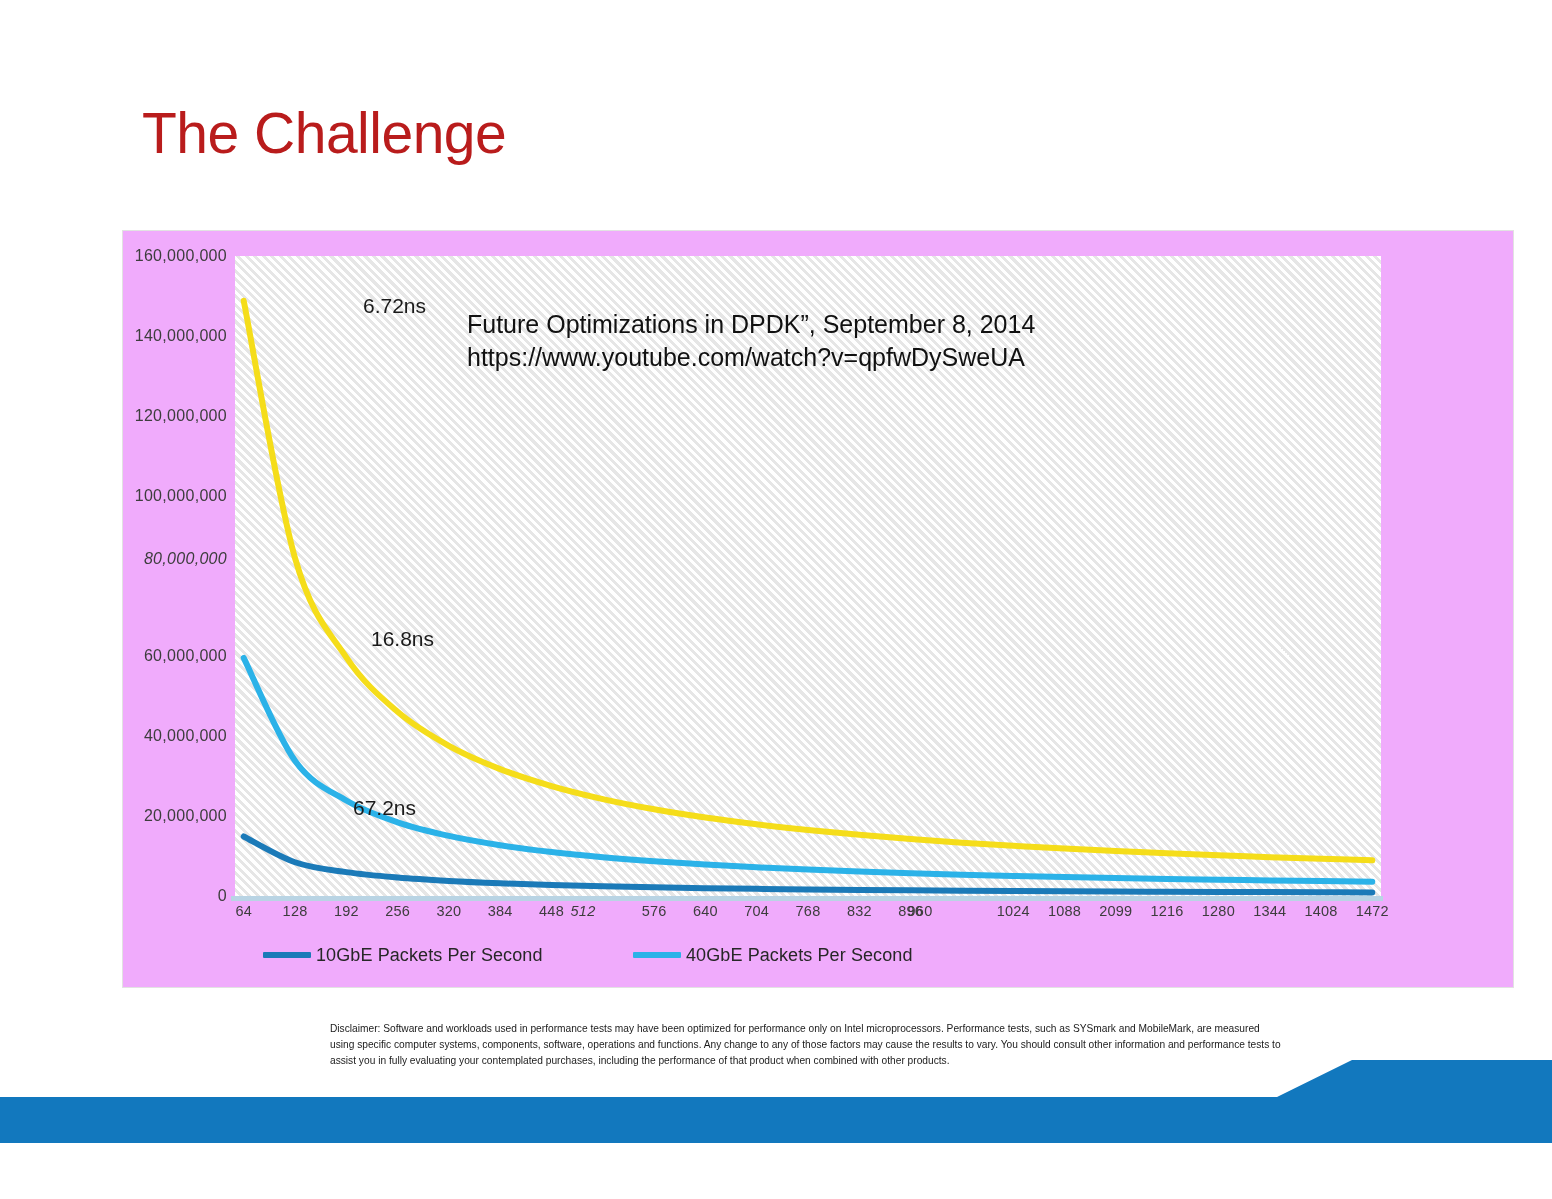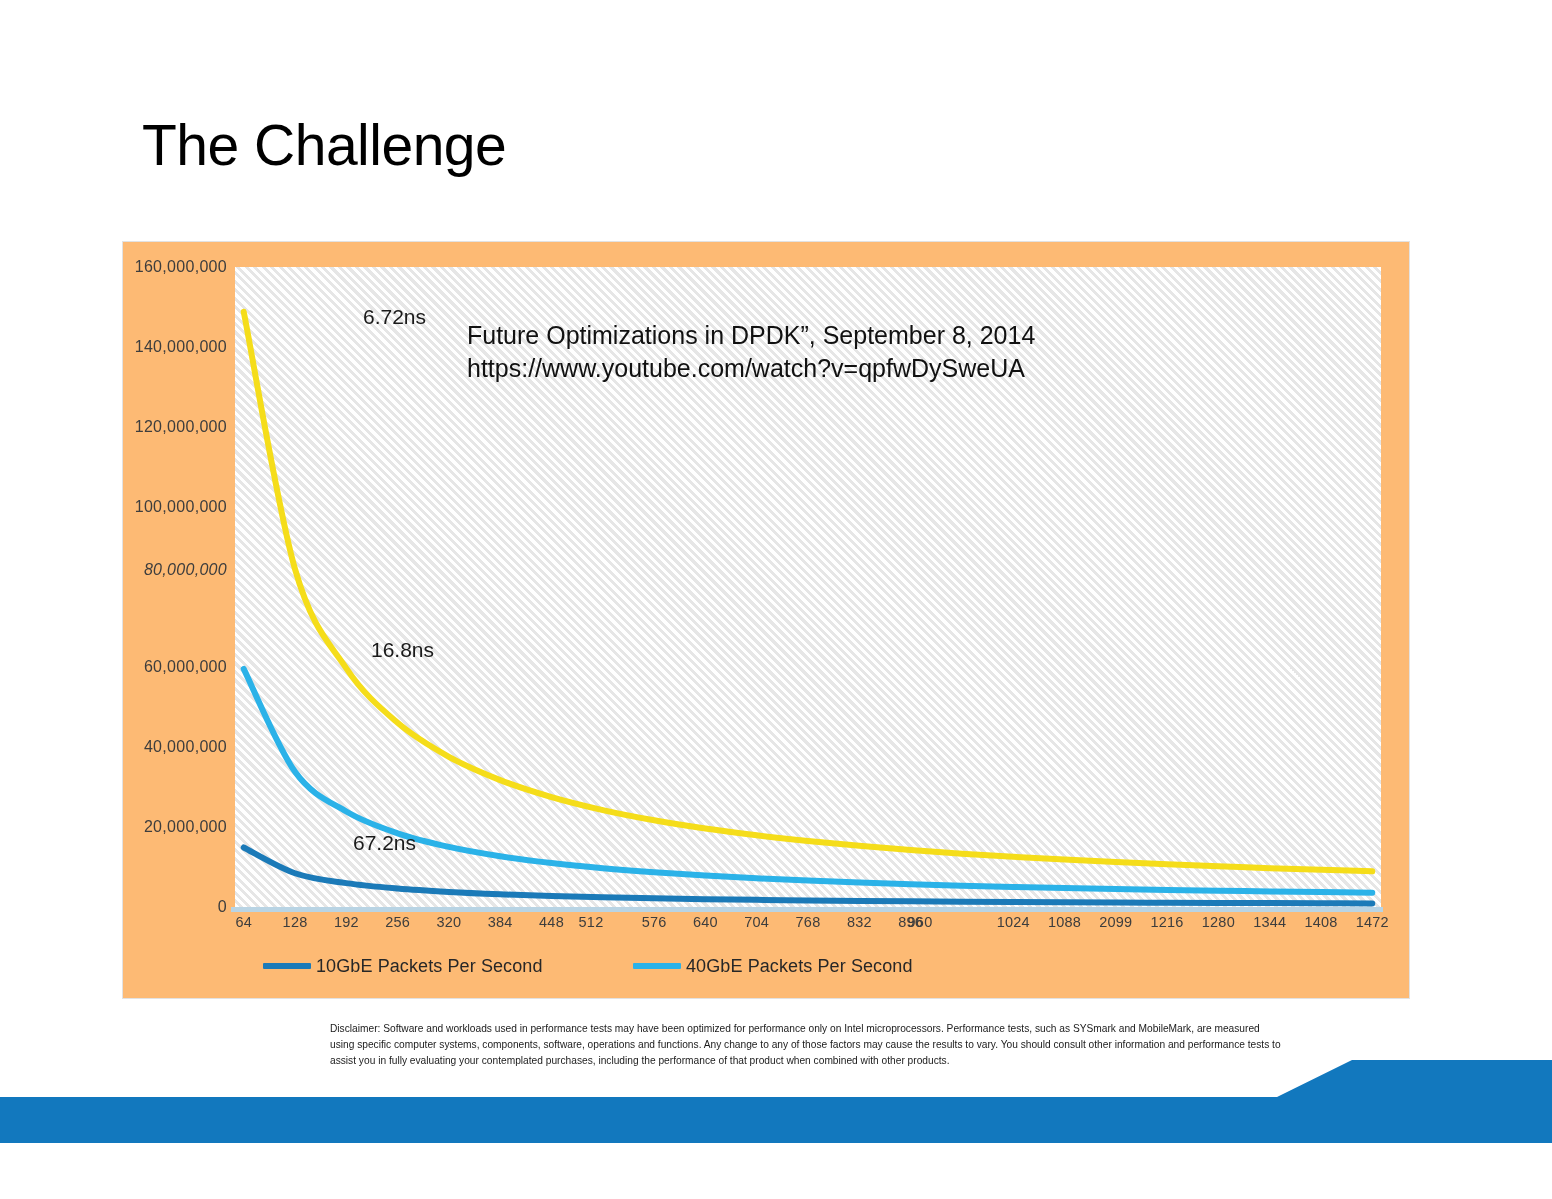--- a/index.html
+++ b/index.html
@@ -13,40 +13,39 @@
     position: relative;
     overflow: hidden;
     font-family: "Liberation Sans", sans-serif;
     -webkit-font-smoothing: antialiased;
   }
 
   
   #slide-title {
     position: absolute;
     left: 142px;
-    top: 116px;
+    top: 104px;
     font-size: 57px;
     line-height: 1.05;
-    color: #000000;
+    color: #b91c1c;
     font-weight: 400;
     letter-spacing: -0.5px;
     white-space: nowrap;
   }
 
   
   #chart-container {
     position: absolute;
     left: 122px;
     top: 230px;
-    width: 1288px;
+    width: 1392px;
     height: 758px;
-    background: #fdba74;
+    background: #f0abfc;
     border: 1px solid #e2e2e2;
     box-sizing: border-box;
-    margin-top: 11px;
   }
 
   
   #y-axis-title {
     position: absolute;
     left: -17px;
     top: 300px;
     width: 320px;
     text-align: center;
     transform: rotate(-90deg);
@@ -227,34 +226,34 @@
         <path d="M 8.72 401.90 C 17.27 419.06, 42.92 481.10, 60.02 504.86 C 77.12 528.63, 94.22 534.29, 111.32 544.52 C 128.42 554.76, 145.51 560.40, 162.61 566.30 C 179.71 572.19, 196.81 576.08, 213.91 579.90 C 231.01 583.73, 248.11 586.55, 265.21 589.24 C 282.31 591.93, 299.41 594.05, 316.51 596.04 C 333.61 598.04, 350.71 599.68, 367.81 601.23 C 384.91 602.77, 402.01 604.08, 419.11 605.31 C 436.20 606.54, 453.30 607.61, 470.40 608.61 C 487.50 609.61, 504.60 610.50, 521.70 611.33 C 538.80 612.16, 555.90 612.91, 573.00 613.61 C 590.10 614.31, 607.20 614.94, 624.30 615.54 C 641.40 616.14, 658.50 616.69, 675.60 617.21 C 692.70 617.73, 709.80 618.20, 726.89 618.66 C 743.99 619.11, 761.09 619.53, 778.19 619.92 C 795.29 620.32, 812.39 620.69, 829.49 621.04 C 846.59 621.39, 863.69 621.72, 880.79 622.04 C 897.89 622.35, 914.99 622.64, 932.09 622.92 C 949.19 623.21, 966.29 623.47, 983.39 623.72 C 1000.49 623.98, 1017.58 624.22, 1034.68 624.45 C 1051.78 624.68, 1068.88 624.90, 1085.98 625.11 C 1103.08 625.33, 1128.73 625.62, 1137.28 625.72" fill="none" stroke="#2bb2e8" stroke-width="6" stroke-linecap="round" stroke-linejoin="round" vector-effect="non-scaling-stroke"></path>
         <path d="M 8.72 44.76 C 17.27 87.66, 42.92 242.74, 60.02 302.16 C 77.12 361.59, 94.22 375.71, 111.32 401.31 C 128.42 426.91, 145.51 441.00, 162.61 455.74 C 179.71 470.48, 196.81 480.20, 213.91 489.76 C 231.01 499.32, 248.11 506.37, 265.21 513.10 C 282.31 519.82, 299.41 525.11, 316.51 530.11 C 333.61 535.11, 350.71 539.21, 367.81 543.07 C 384.91 546.93, 402.01 550.20, 419.11 553.28 C 436.20 556.36, 453.30 559.02, 470.40 561.53 C 487.50 564.04, 504.60 566.24, 521.70 568.33 C 538.80 570.41, 555.90 572.27, 573.00 574.02 C 590.10 575.78, 607.20 577.36, 624.30 578.86 C 641.40 580.36, 658.50 581.72, 675.60 583.02 C 692.70 584.32, 709.80 585.51, 726.89 586.64 C 743.99 587.77, 761.09 588.82, 778.19 589.81 C 795.29 590.81, 812.39 591.73, 829.49 592.61 C 846.59 593.49, 863.69 594.31, 880.79 595.09 C 897.89 595.87, 914.99 596.61, 932.09 597.31 C 949.19 598.01, 966.29 598.68, 983.39 599.31 C 1000.49 599.95, 1017.58 600.55, 1034.68 601.13 C 1051.78 601.71, 1068.88 602.25, 1085.98 602.78 C 1103.08 603.31, 1128.73 604.05, 1137.28 604.31" fill="none" stroke="#f5dd1a" stroke-width="6" stroke-linecap="round" stroke-linejoin="round" vector-effect="non-scaling-stroke"></path>
       </svg>
 
     <div id="source-block">
       <div>Future Optimizations in DPDK”, September 8, 2014</div>
       <div>https://www.youtube.com/watch?v=qpfwDySweUA</div>
     </div>
   <div class="plot-annotation" style="left: 128px; top: 38px;">6.72ns</div>
       <div class="plot-annotation" style="left: 136px; top: 371px;">16.8ns</div>
-      <div class="plot-annotation" style="left: 118px; top: 564px; text-align: right;">67.2ns</div>
+      <div class="plot-annotation" style="left: 118px; top: 540px; text-align: right;">67.2ns</div>
     </div>
 
   <div id="x-axis-line"></div>
 
   <div id="x-ticks">
       <div class="x-tick" style="left: 8.71957px;">64</div>
       <div class="x-tick" style="left: 60.0178px;">128</div>
       <div class="x-tick" style="left: 111.316px;">192</div>
       <div class="x-tick" style="left: 162.614px;">256</div>
       <div class="x-tick" style="left: 213.912px;">320</div>
       <div class="x-tick" style="left: 265.211px;">384</div>
       <div class="x-tick" style="left: 316.509px;">448</div>
-      <div class="x-tick" style="left: 356px;">512</div>
+      <div class="x-tick" style="left: 348px; font-style: italic;">512</div>
       <div class="x-tick" style="left: 419.105px;">576</div>
       <div class="x-tick" style="left: 470.404px;">640</div>
       <div class="x-tick" style="left: 521.702px;">704</div>
       <div class="x-tick" style="left: 573px;">768</div>
       <div class="x-tick" style="left: 624.298px;">832</div>
       <div class="x-tick" style="left: 675.596px;">896</div>
       <div class="x-tick" style="left: 685px;">960</div>
       <div class="x-tick" style="left: 778.193px;">1024</div>
       <div class="x-tick" style="left: 829.491px;">1088</div>
       <div class="x-tick" style="left: 880.789px;">2099</div>

